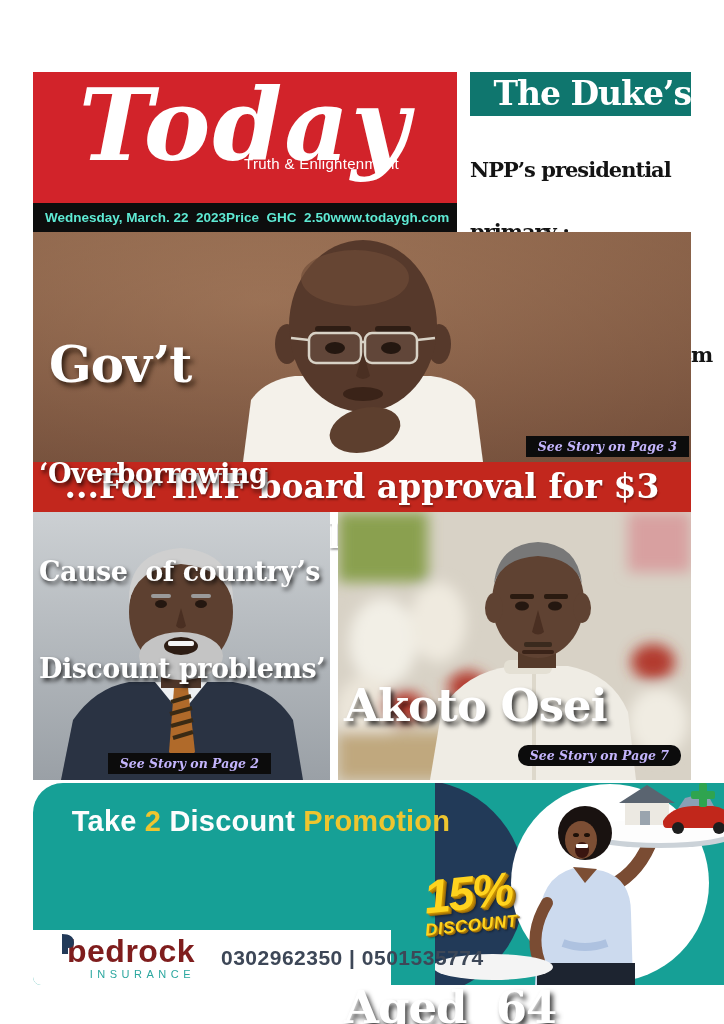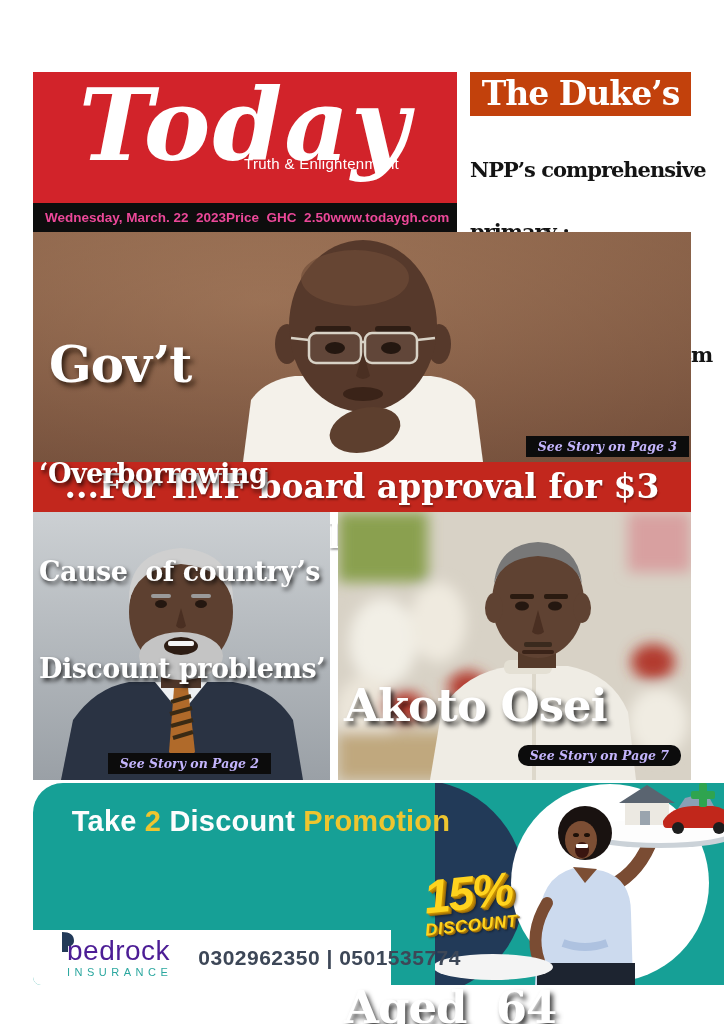--- a/index.html
+++ b/index.html
@@ -6,27 +6,27 @@
   .page{position:relative;width:724px;height:1024px;background:#ffffff;overflow:hidden;
         font-family:"Liberation Sans",sans-serif;}
 
   
   .masthead-box{position:absolute;left:33px;top:72px;width:424px;height:159px;background:#d2232a;}
   .masthead-title{font-family:"DejaVu Serif",serif;font-style:italic;font-weight:700;
         font-size:100px;line-height:.95;color:#fff;text-align:center;margin-top:6px;letter-spacing:2px;}
   .masthead-tagline{color:#fff;font-weight:400;font-size:15px;text-align:right;
         margin:-18px 58px 0 0;letter-spacing:.3px;}
   .date-bar{position:absolute;left:33px;top:203px;width:424px;height:29px;background:#0d0d0d;
-        color:#ec4899;display:flex;justify-content:space-between;align-items:center;
+        color:#5eead4;display:flex;justify-content:space-between;align-items:center;
         padding:0 12px;font-size:13.5px;font-weight:700;box-sizing:border-box;white-space:pre;}
 
   
   .top-right{position:absolute;left:470px;top:72px;width:221px;}
-  .kicker-bar{background:#c2410c;color:#fff;font-family:"DejaVu Serif",serif;font-weight:700;
-        font-size:33px;height:44px;line-height:44px;text-align:center;letter-spacing:-1px;}
+  .kicker-bar{background:#0f766e;color:#fff;font-family:"DejaVu Serif",serif;font-weight:700;
+        font-size:33px;height:44px;line-height:44px;text-align:right;letter-spacing:-1px;}
   .top-headline{margin-top:3px;font-family:"DejaVu Serif",serif;font-weight:700;font-size:21px;
         line-height:.98;color:#141414;letter-spacing:-1px;white-space:pre;}
   .see-tag{background:#0c0c0c;color:#c4b5fd;font-family:"DejaVu Serif",serif;font-weight:700;
         font-style:italic;font-size:12.5px;padding:3px 12px;white-space:pre;}
   .top-right .see-tag{display:inline-block;margin-top:5px;font-size:11.5px;padding:2px 10px;}
 
   
   .lead{position:absolute;left:33px;top:232px;width:658px;height:230px;}
   .lead svg{position:absolute;left:0;top:0;}
   .lead-headline{position:absolute;left:16px;top:2px;font-family:"DejaVu Serif",serif;
@@ -57,21 +57,21 @@
   .scene{position:absolute;right:0;top:0;}
   .ad-heading{position:absolute;left:28px;top:22px;width:400px;text-align:center;
         font-size:29px;font-weight:700;letter-spacing:.2px;}
   .hw{color:#fdfdfd;} .hy{color:#eec52f;}
   .ad-body{position:absolute;left:18px;top:70px;width:420px;text-align:center;
         font-style:italic;font-weight:700;font-size:13.5px;line-height:1.55;}
   .bn{color:#1e3a5c;} .by{color:#e8c22e;}
   .ad-terms{font-size:10.5px;margin-top:3px;color:#1e3a5c;}
   .brand-strip{position:absolute;left:0;bottom:0;width:358px;height:55px;background:#fff;
         display:flex;align-items:center;padding-left:34px;box-sizing:border-box;}
-  .bedrock-wordmark{position:relative;font-size:28px;font-weight:400;color:#4c1d95;
+  .bedrock-wordmark{position:relative;font-size:32px;font-weight:700;color:#7f1d1d;
         letter-spacing:.5px;line-height:1;}
   .bedrock-leaf{position:absolute;left:-7px;top:-8px;}
   .insurance{font-size:11px;letter-spacing:4.5px;color:#2ba79f;text-align:right;margin-top:1px;}
   .phones{margin-left:26px;font-size:21px;font-weight:700;color:#3d4757;letter-spacing:.5px;white-space:pre;}
   .badge{position:absolute;left:372px;top:88px;width:128px;text-align:center;
         transform:rotate(-6deg);z-index:3;}
   .badge-percent{font-size:47px;font-weight:900;font-style:italic;color:#ffd31e;line-height:.95;
         letter-spacing:-2px;
         text-shadow:1px 1px 0 #c89000,2px 2px 0 #b07e08,3px 3px 0 #96680a,4px 4px 3px rgba(0,0,0,.45);}
   .badge-label{font-size:17px;font-weight:900;font-style:italic;color:#ffd31e;letter-spacing:.5px;
@@ -88,21 +88,21 @@
   </div>
   <div class="date-bar">
     <span>Wednesday, March. 22  2023</span>
     <span>Price  GHC  2.50</span>
     <span>www.todaygh.com</span>
   </div>
 
   <div class="top-right">
     <div class="kicker-bar">The Duke’s</div>
     <div class="top-headline">
-      <div>NPP’s comprehensive</div>
+      <div>NPP’s presidential</div>
       <div>primary :</div>
       <div>*Of substance,</div>
       <div>patronage &amp; populism</div>
     </div>
     <div class="see-tag">See Story on Page 2</div>
   </div>
 
   <div class="lead">
     <svg width="658" height="230" viewBox="0 0 658 230">
       <defs>

